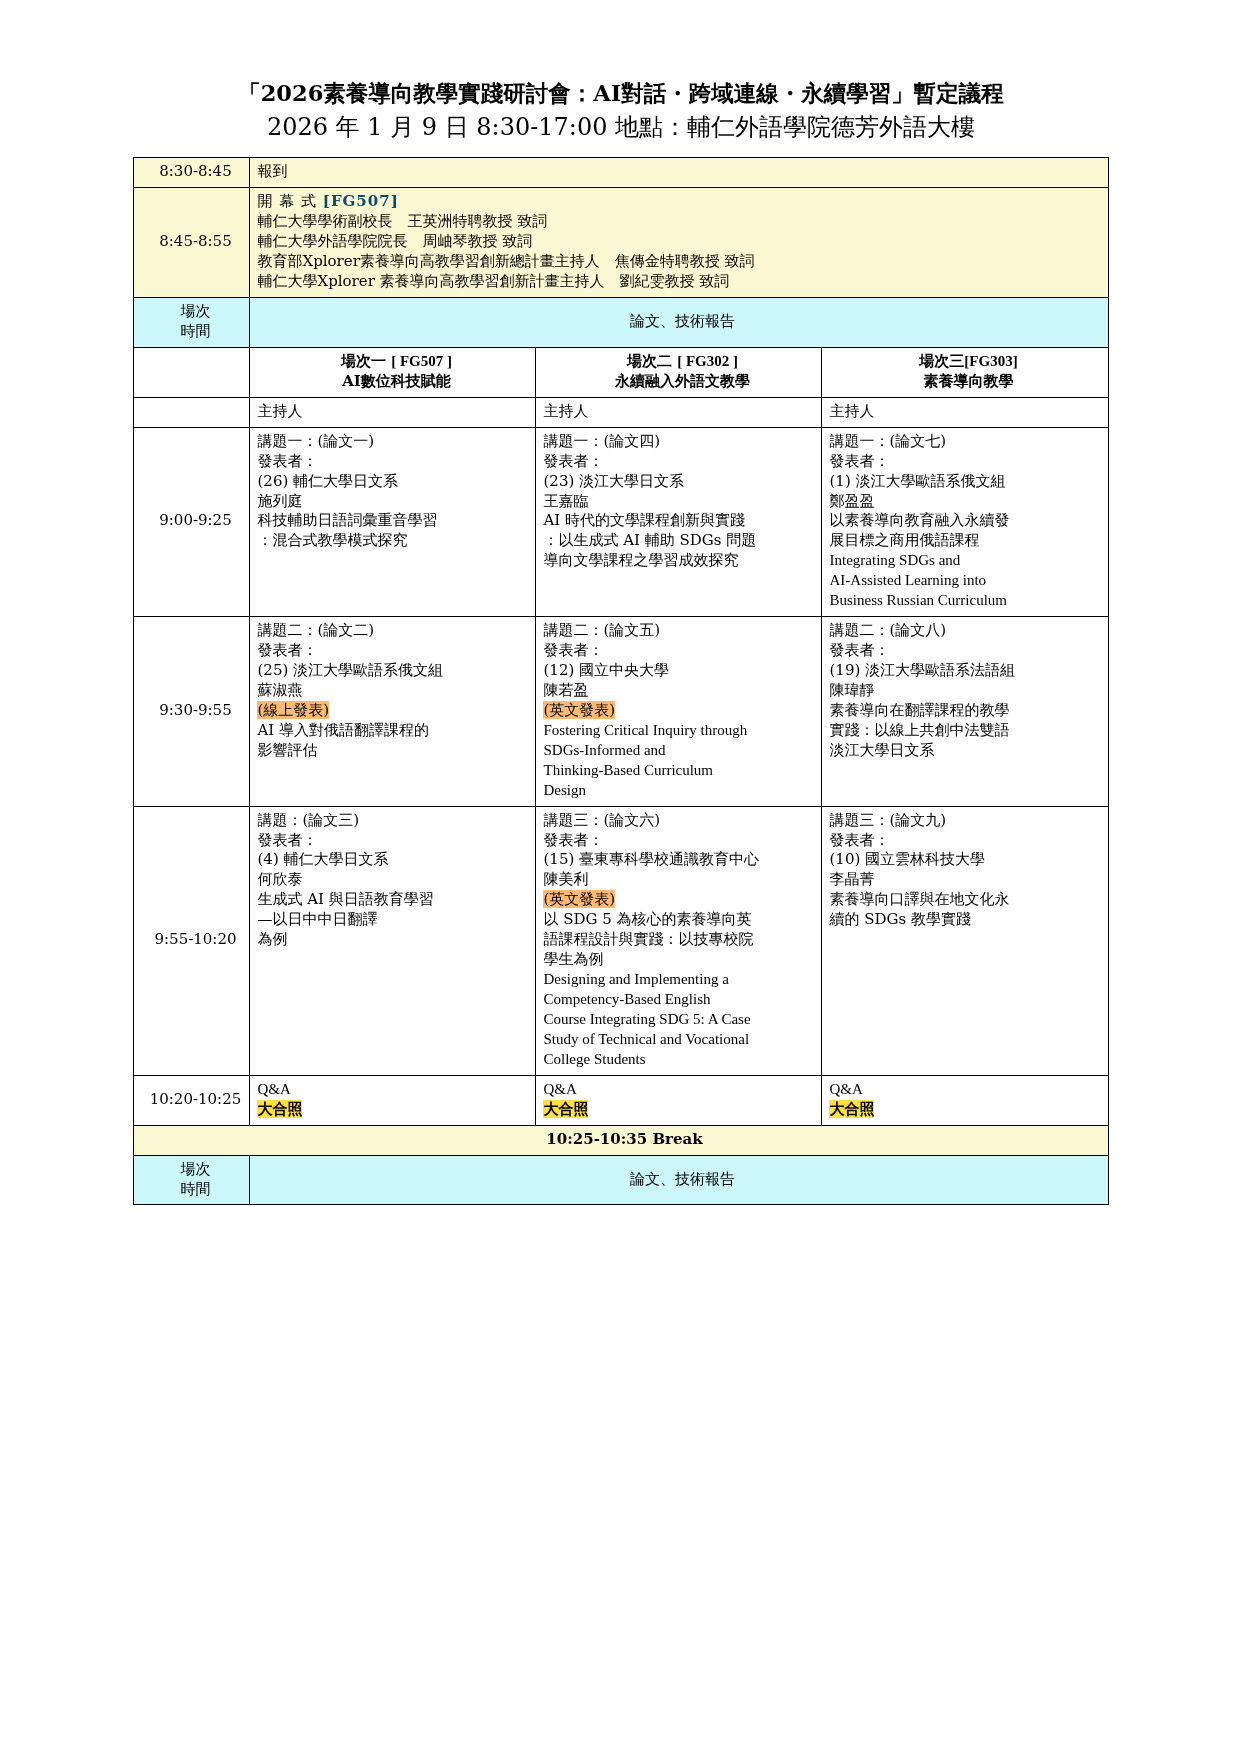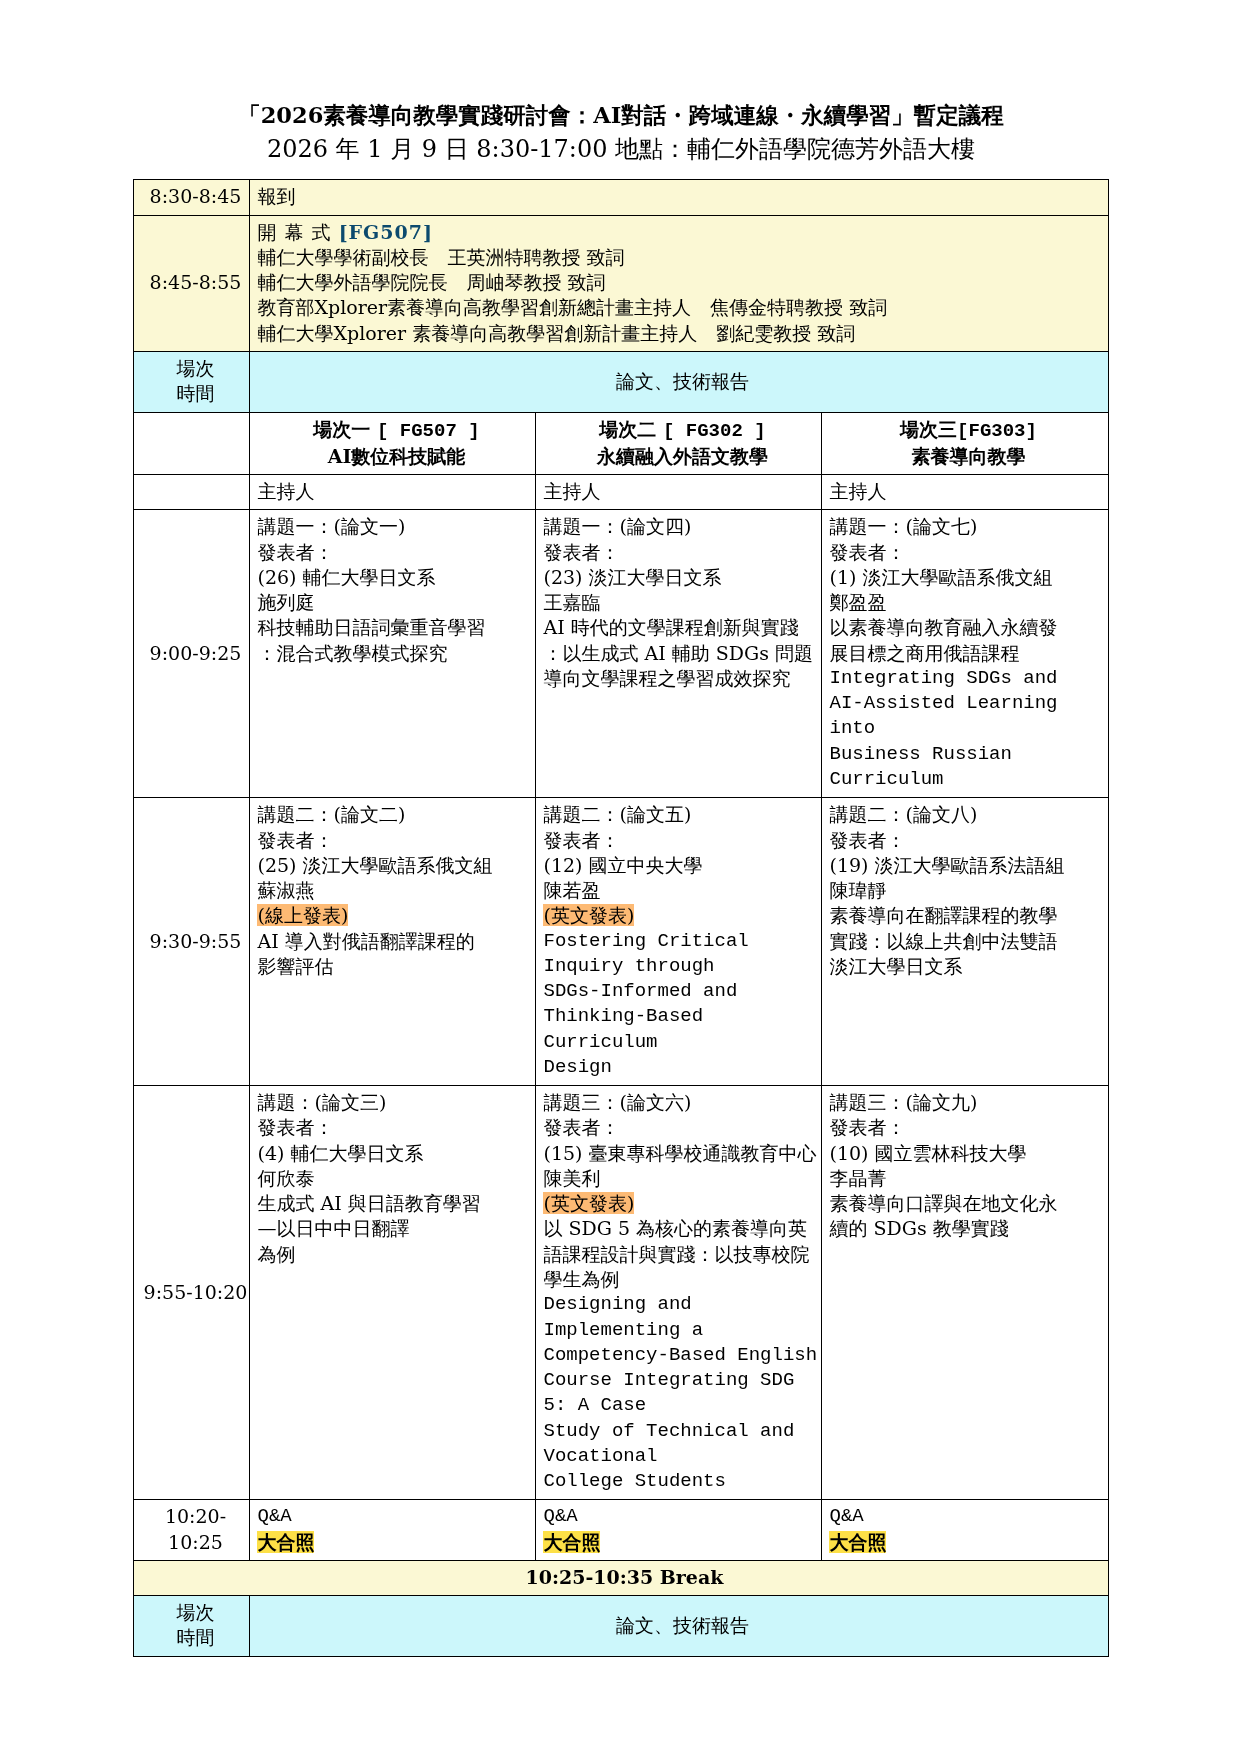--- a/index.html
+++ b/index.html
@@ -15,21 +15,21 @@
     -webkit-font-smoothing: antialiased;
   }
   .page {
     position: relative;
     width: 1242px;
     height: 1756px;
     box-sizing: border-box;
     padding: 0;
   }
   .title-block {
-    padding-top: 102px;
+    padding-top: 80px;
     text-align: center;
   }
   .doc-title {
     font-size: 22.5px;
     font-weight: bold;
     letter-spacing: 0px;
     line-height: 1.2;
     margin: 0;
   }
   .doc-subtitle {
@@ -41,21 +41,21 @@
   table.agenda {
     border-collapse: collapse;
     margin: 14px auto 0 auto;
     width: 974px;
     table-layout: fixed;
   }
   table.agenda td {
     border: 1px solid #000000;
     vertical-align: top;
     padding: 4px 0 5px 7px;
-    font-size: 19px;
+    font-size: 15px;
     line-height: 1.33;
   }
   .col-time  { width: 116px; }
   .col-s1    { width: 286px; }
   .col-s2    { width: 286px; }
   .col-s3    { width: 286px; }
 
   .time-cell {
     text-align: center;
     vertical-align: middle !important;
@@ -89,21 +89,21 @@
   }
   .session-head .sub {
     display: block;
     font-weight: bold;
   }
   .sess-title-line { font-weight: bold; }
   .host-row td { padding-top: 6px; padding-bottom: 7px; margin-left: 36px; }
   .opening-line { display: block; }
   .opening-first { display: block; letter-spacing: 1px; }
   .line { display: block; }
-  .en { font-family: Liberation Mono, monospace; }
+  .en { font-family: Liberation Serif, serif; }
   .break-row td {
     text-align: center;
     font-weight: bold;
     font-size: 20px;
     padding-top: 10px;
     padding-bottom: 11px;
   }
   .two-line-time {
     line-height: 1.5;
   }

